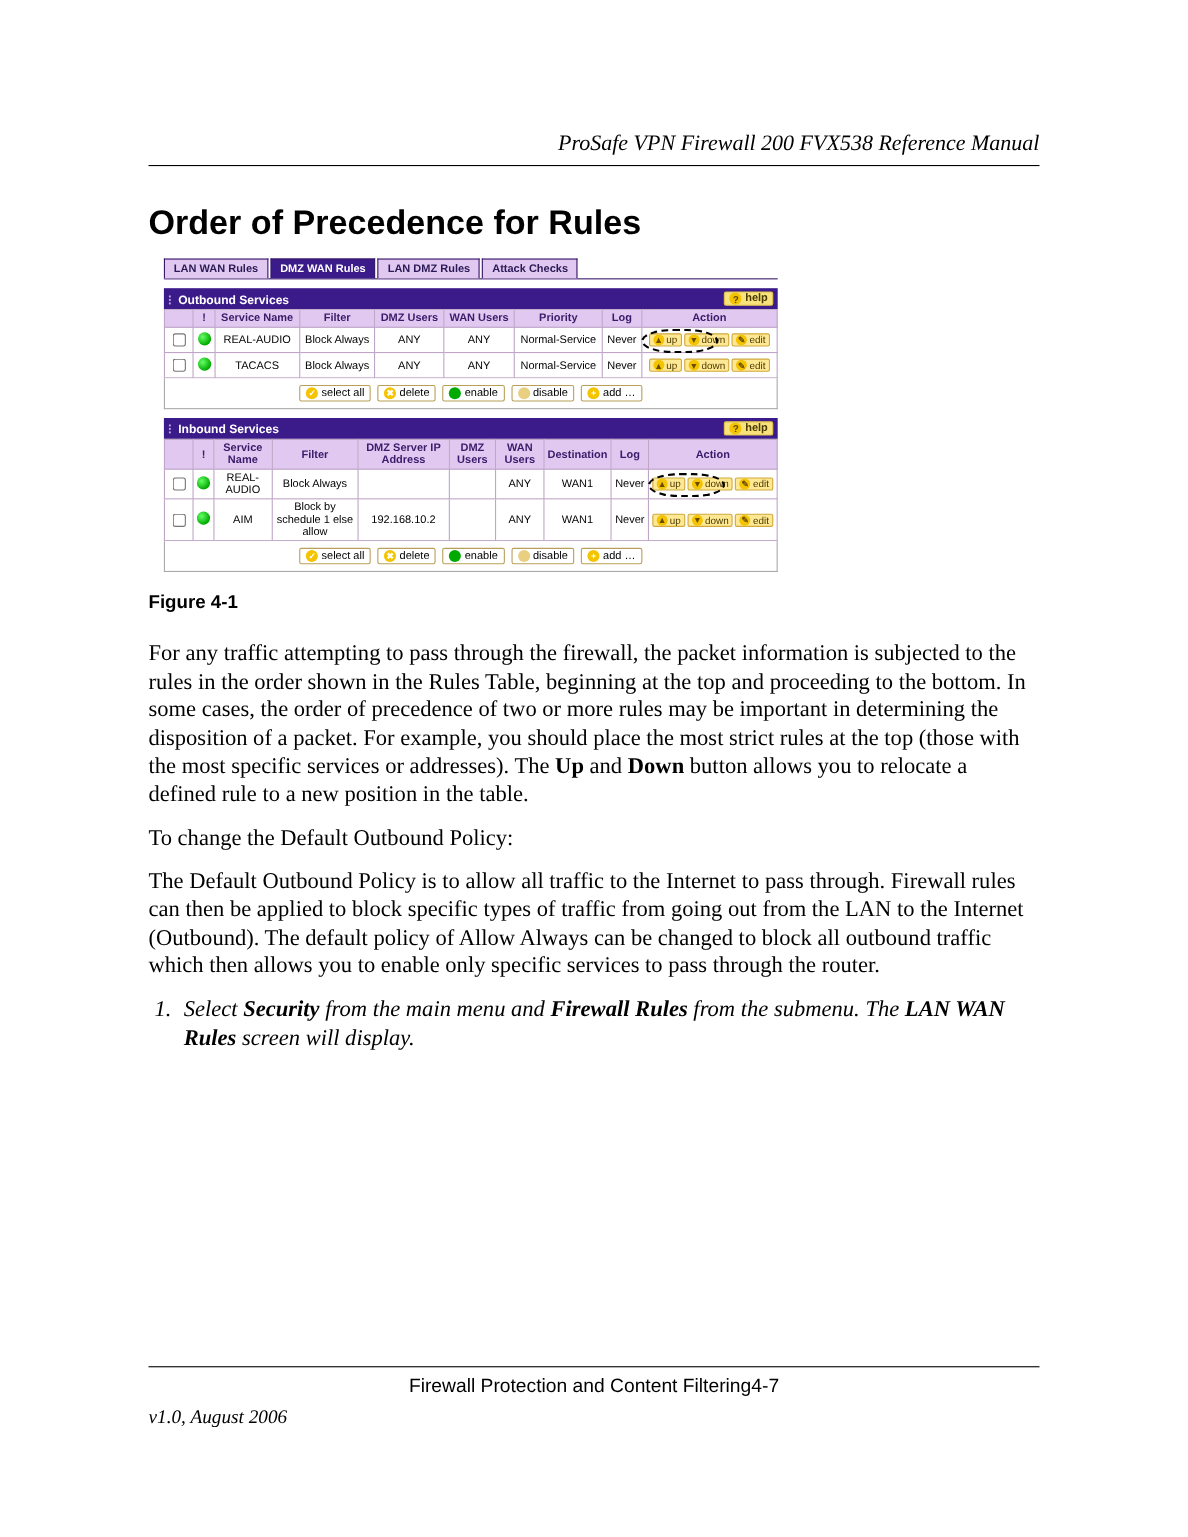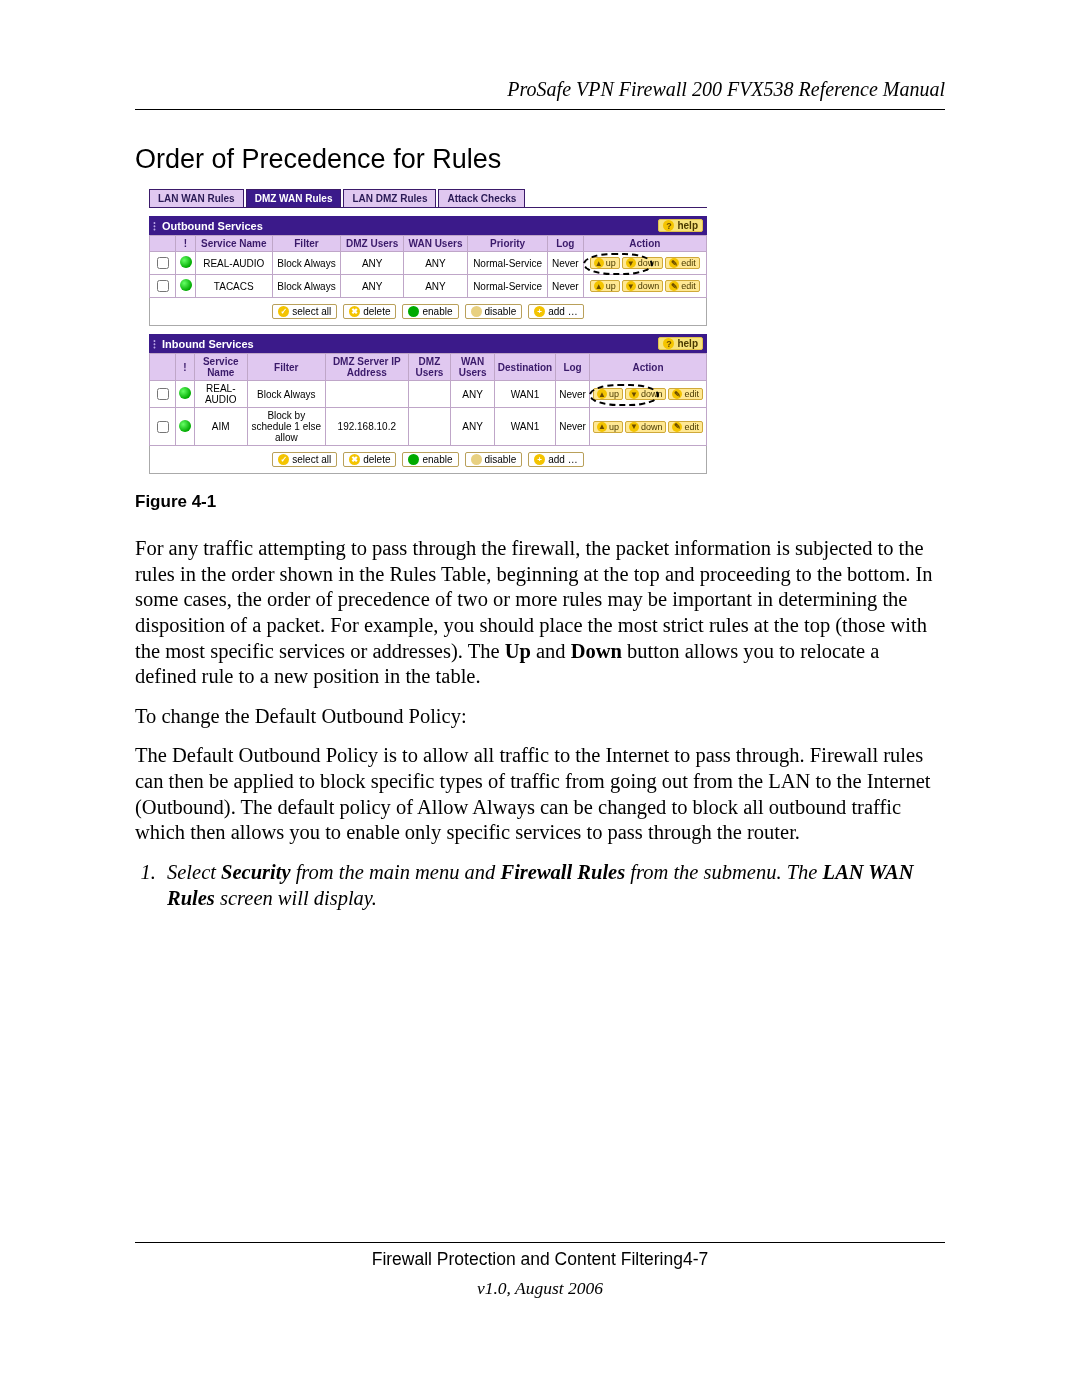--- a/index.html
+++ b/index.html
@@ -6,35 +6,34 @@
   body {
     margin: 0;
     background: #fff;
     font-family: "Times New Roman", Times, serif;
     color: #000;
     width: 1080px;
     height: 1397px;
     position: relative;
   }
   .page {
-    padding: 62px 135px 0 135px;
-    margin-top: 16px;
+    padding: 119px 135px 0 135px;
   }
   .running-head {
     font-style: italic;
     font-size: 20px;
     text-align: right;
     border-bottom: 1.5px solid #000;
     padding-bottom: 8px;
     margin-bottom: 34px;
   }
   h2.section {
     font-family: Arial, Helvetica, sans-serif;
-    font-weight: 400;
-    font-size: 27px;
+    font-weight: 700;
+    font-size: 31px;
     margin: 0 0 14px 0;
   }
   p.body {
     font-size: 20.5px;
     line-height: 1.25;
     margin: 0 0 14px 0;
   }
   .figref { color: #1a3fd6; }
   .bold { font-weight: 700; }
 
@@ -177,21 +176,20 @@
     left:135px; right:135px;
     bottom:98px;
   }
   .ftrule { border-top:1.5px solid #000; margin-bottom:6px;}
   .ftline {
     display:flex; justify-content:center;
     font-family: Arial, Helvetica, sans-serif;
     font-size:17.5px;
   }
   .ftver {
-    text-align:center;
     font-style:italic;
     font-size:17.5px;
     margin-top:8px;
   }
 </style>
 </head>
 <body>
 
 <div class="page">
 

